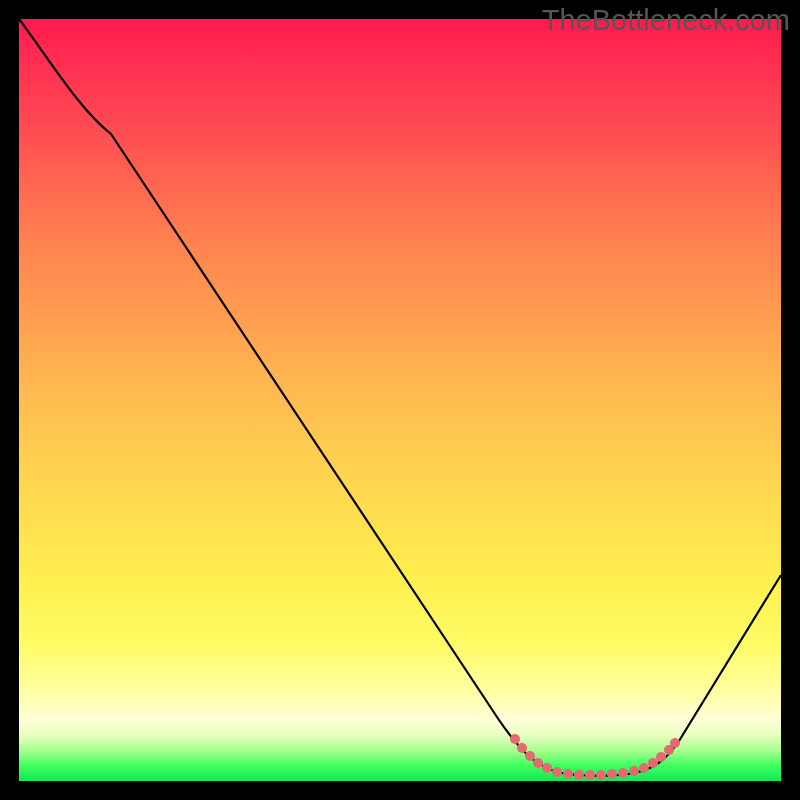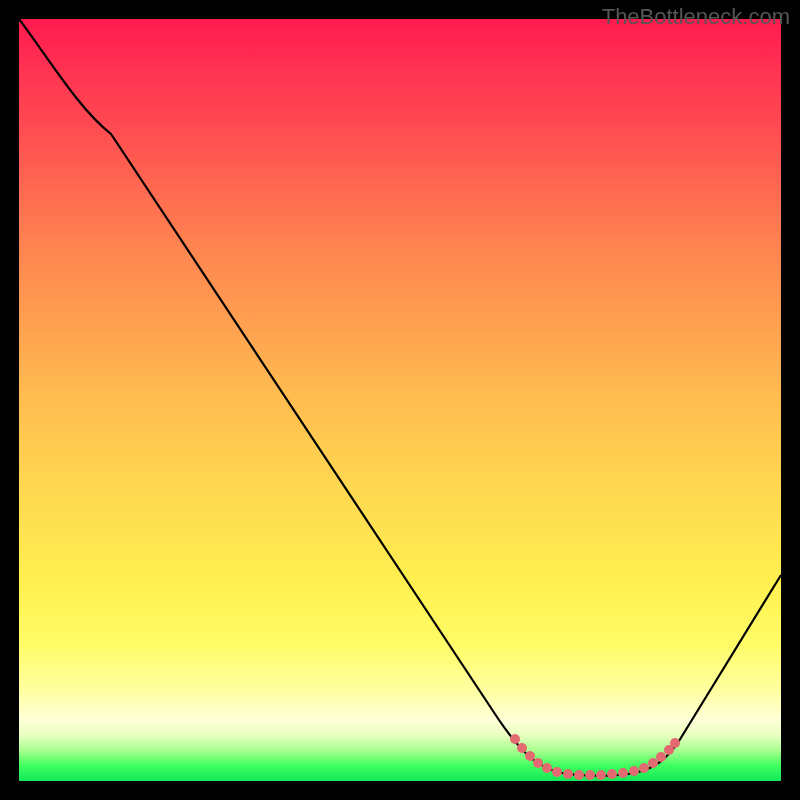--- a/index.html
+++ b/index.html
@@ -8,21 +8,21 @@
     height: 800px;
     background: #000;
     position: relative;
     font-family: Arial, sans-serif;
   }
   .watermark {
     position: absolute;
     top: 4px;
     right: 10px;
     color: #565656;
-    font-size: 22px;
+    font-size: 29px;
     font-weight: 500;
     z-index: 10;
   }
   .plot-area {
     position: absolute;
     left: 19px;
     top: 19px;
     width: 762px;
     height: 762px;
   }

